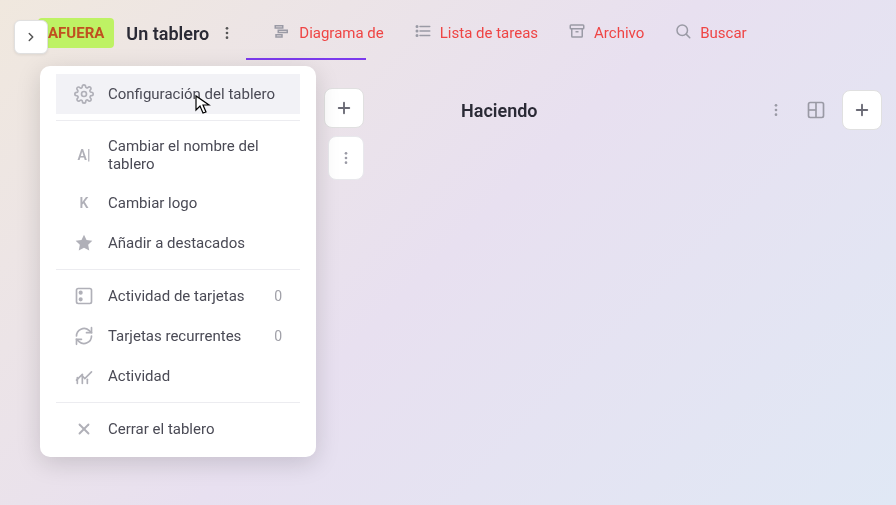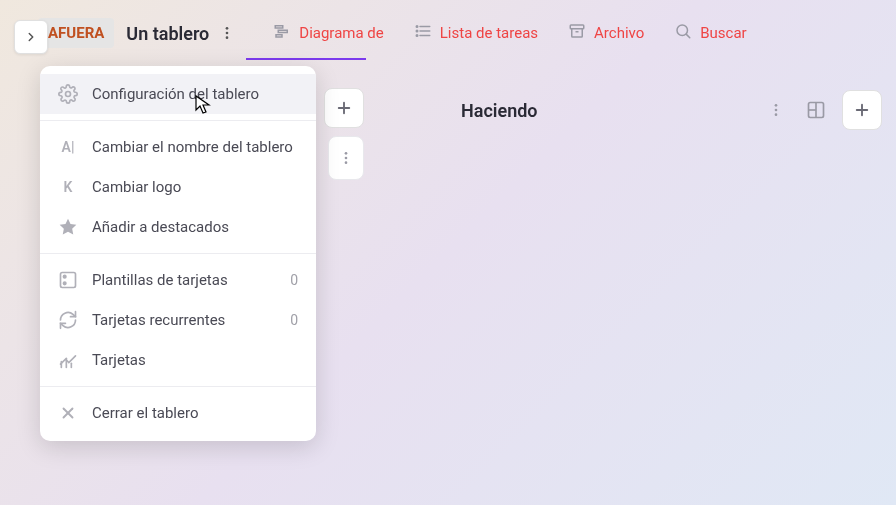--- a/index.html
+++ b/index.html
@@ -26,21 +26,21 @@
       display: flex; align-items: center; justify-content: center;
       cursor: pointer;
       margin-left: 6px;
       position: absolute;
       top: 20px; left: 8px;
       z-index: 5;
       box-shadow: 0 1px 3px rgba(0,0,0,0.08);
     }
 
     .tag-afuera {
-      background: #e5e5e5;
+      background: #bef264;
       color: #c05020;
       font-weight: 700;
       padding: 6px 10px;
       border-radius: 4px;
       font-size: 15px;
       margin-left: 38px;
     }
 
     .board-name {
       font-weight: 600;
@@ -124,21 +124,21 @@
     .col-btn.icon-only { background: transparent; border: none; }
     .col-btn.dots { background: transparent; border: none; width: 28px; }
 
     .dropdown-menu {
       position: absolute;
       top: 66px; left: 40px;
       width: 276px;
       background: #fff;
       border-radius: 10px;
       box-shadow: 0 6px 24px rgba(0,0,0,0.15);
-      padding: 8px 0;
+      padding: 8px 16px;
       z-index: 10;
     }
 
     .menu-item {
       display: flex;
       align-items: center;
       gap: 14px;
       padding: 10px 18px;
       cursor: pointer;
       color: #4a4a55;
@@ -330,21 +330,21 @@
   </div>
   <div class="menu-divider"></div>
   <div class="menu-item">
     <span class="mi-icon">
       <svg width="20" height="20" viewBox="0 0 24 24" fill="none" stroke="currentColor" stroke-width="2">
           <rect x="3" y="3" width="18" height="18" rx="2"></rect>
           <circle cx="8" cy="8" r="1.5" fill="currentColor"></circle>
           <circle cx="8" cy="16" r="1.5" fill="currentColor"></circle>
         </svg>
     </span>
-    <span class="mi-label">Plantillas de tarjetas</span>
+    <span class="mi-label">Actividad de tarjetas</span>
     <span class="mi-count">0</span>
   </div>
   <div class="menu-item">
     <span class="mi-icon">
       <svg width="20" height="20" viewBox="0 0 24 24" fill="none" stroke="currentColor" stroke-width="2" stroke-linecap="round">
           <path d="M21 2v6h-6"></path>
           <path d="M3 12a9 9 0 0115-6.7L21 8"></path>
           <path d="M3 22v-6h6"></path>
           <path d="M21 12a9 9 0 01-15 6.7L3 16"></path>
         </svg>
@@ -354,21 +354,21 @@
   </div>
   <div class="menu-item">
     <span class="mi-icon">
       <svg width="20" height="20" viewBox="0 0 24 24" fill="none" stroke="currentColor" stroke-width="2" stroke-linecap="round">
           <polyline points="3 17 9 11 13 15 21 7"></polyline>
           <line x1="4" y1="21" x2="4" y2="14"></line>
           <line x1="10" y1="21" x2="10" y2="10"></line>
           <line x1="16" y1="21" x2="16" y2="16"></line>
         </svg>
     </span>
-    <span class="mi-label">Tarjetas</span>
+    <span class="mi-label">Actividad</span>
   </div>
   <div class="menu-divider"></div>
   <div class="menu-item">
     <span class="mi-icon">
       <svg width="18" height="18" viewBox="0 0 24 24" fill="none" stroke="currentColor" stroke-width="2.5" stroke-linecap="round">
           <line x1="18" y1="6" x2="6" y2="18"></line>
           <line x1="6" y1="6" x2="18" y2="18"></line>
         </svg>
     </span>
     <span class="mi-label">Cerrar el tablero</span>

